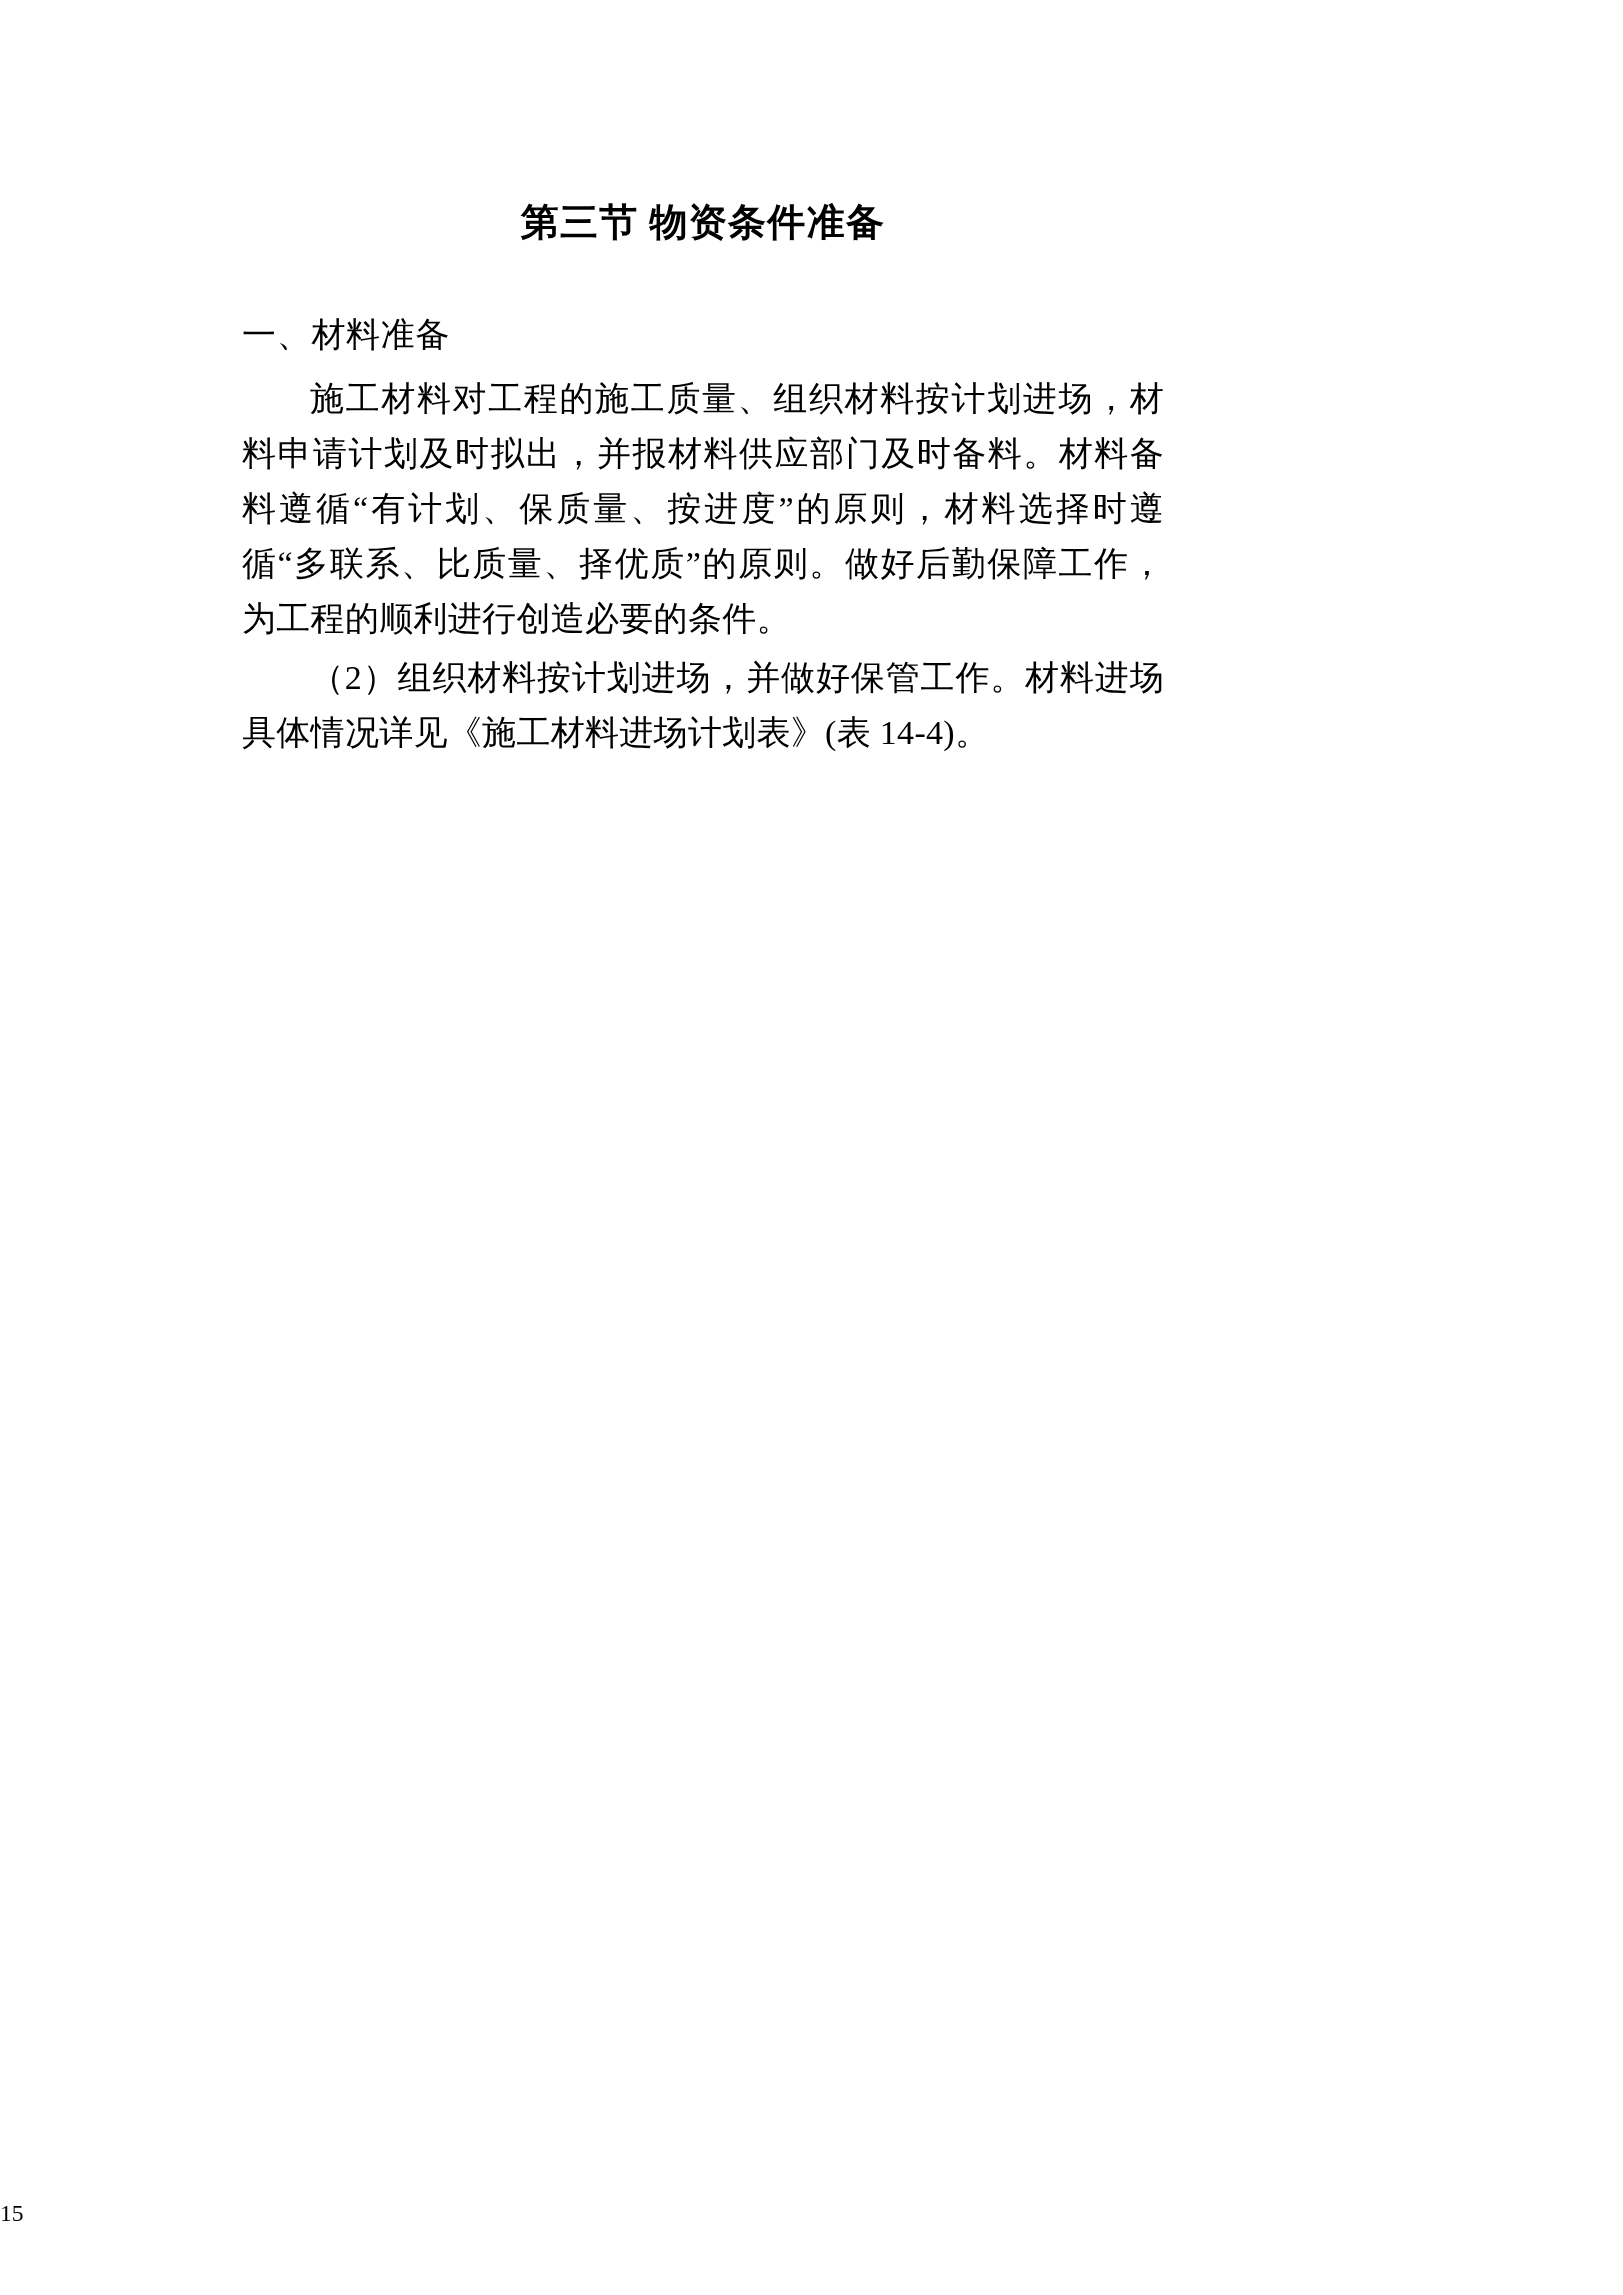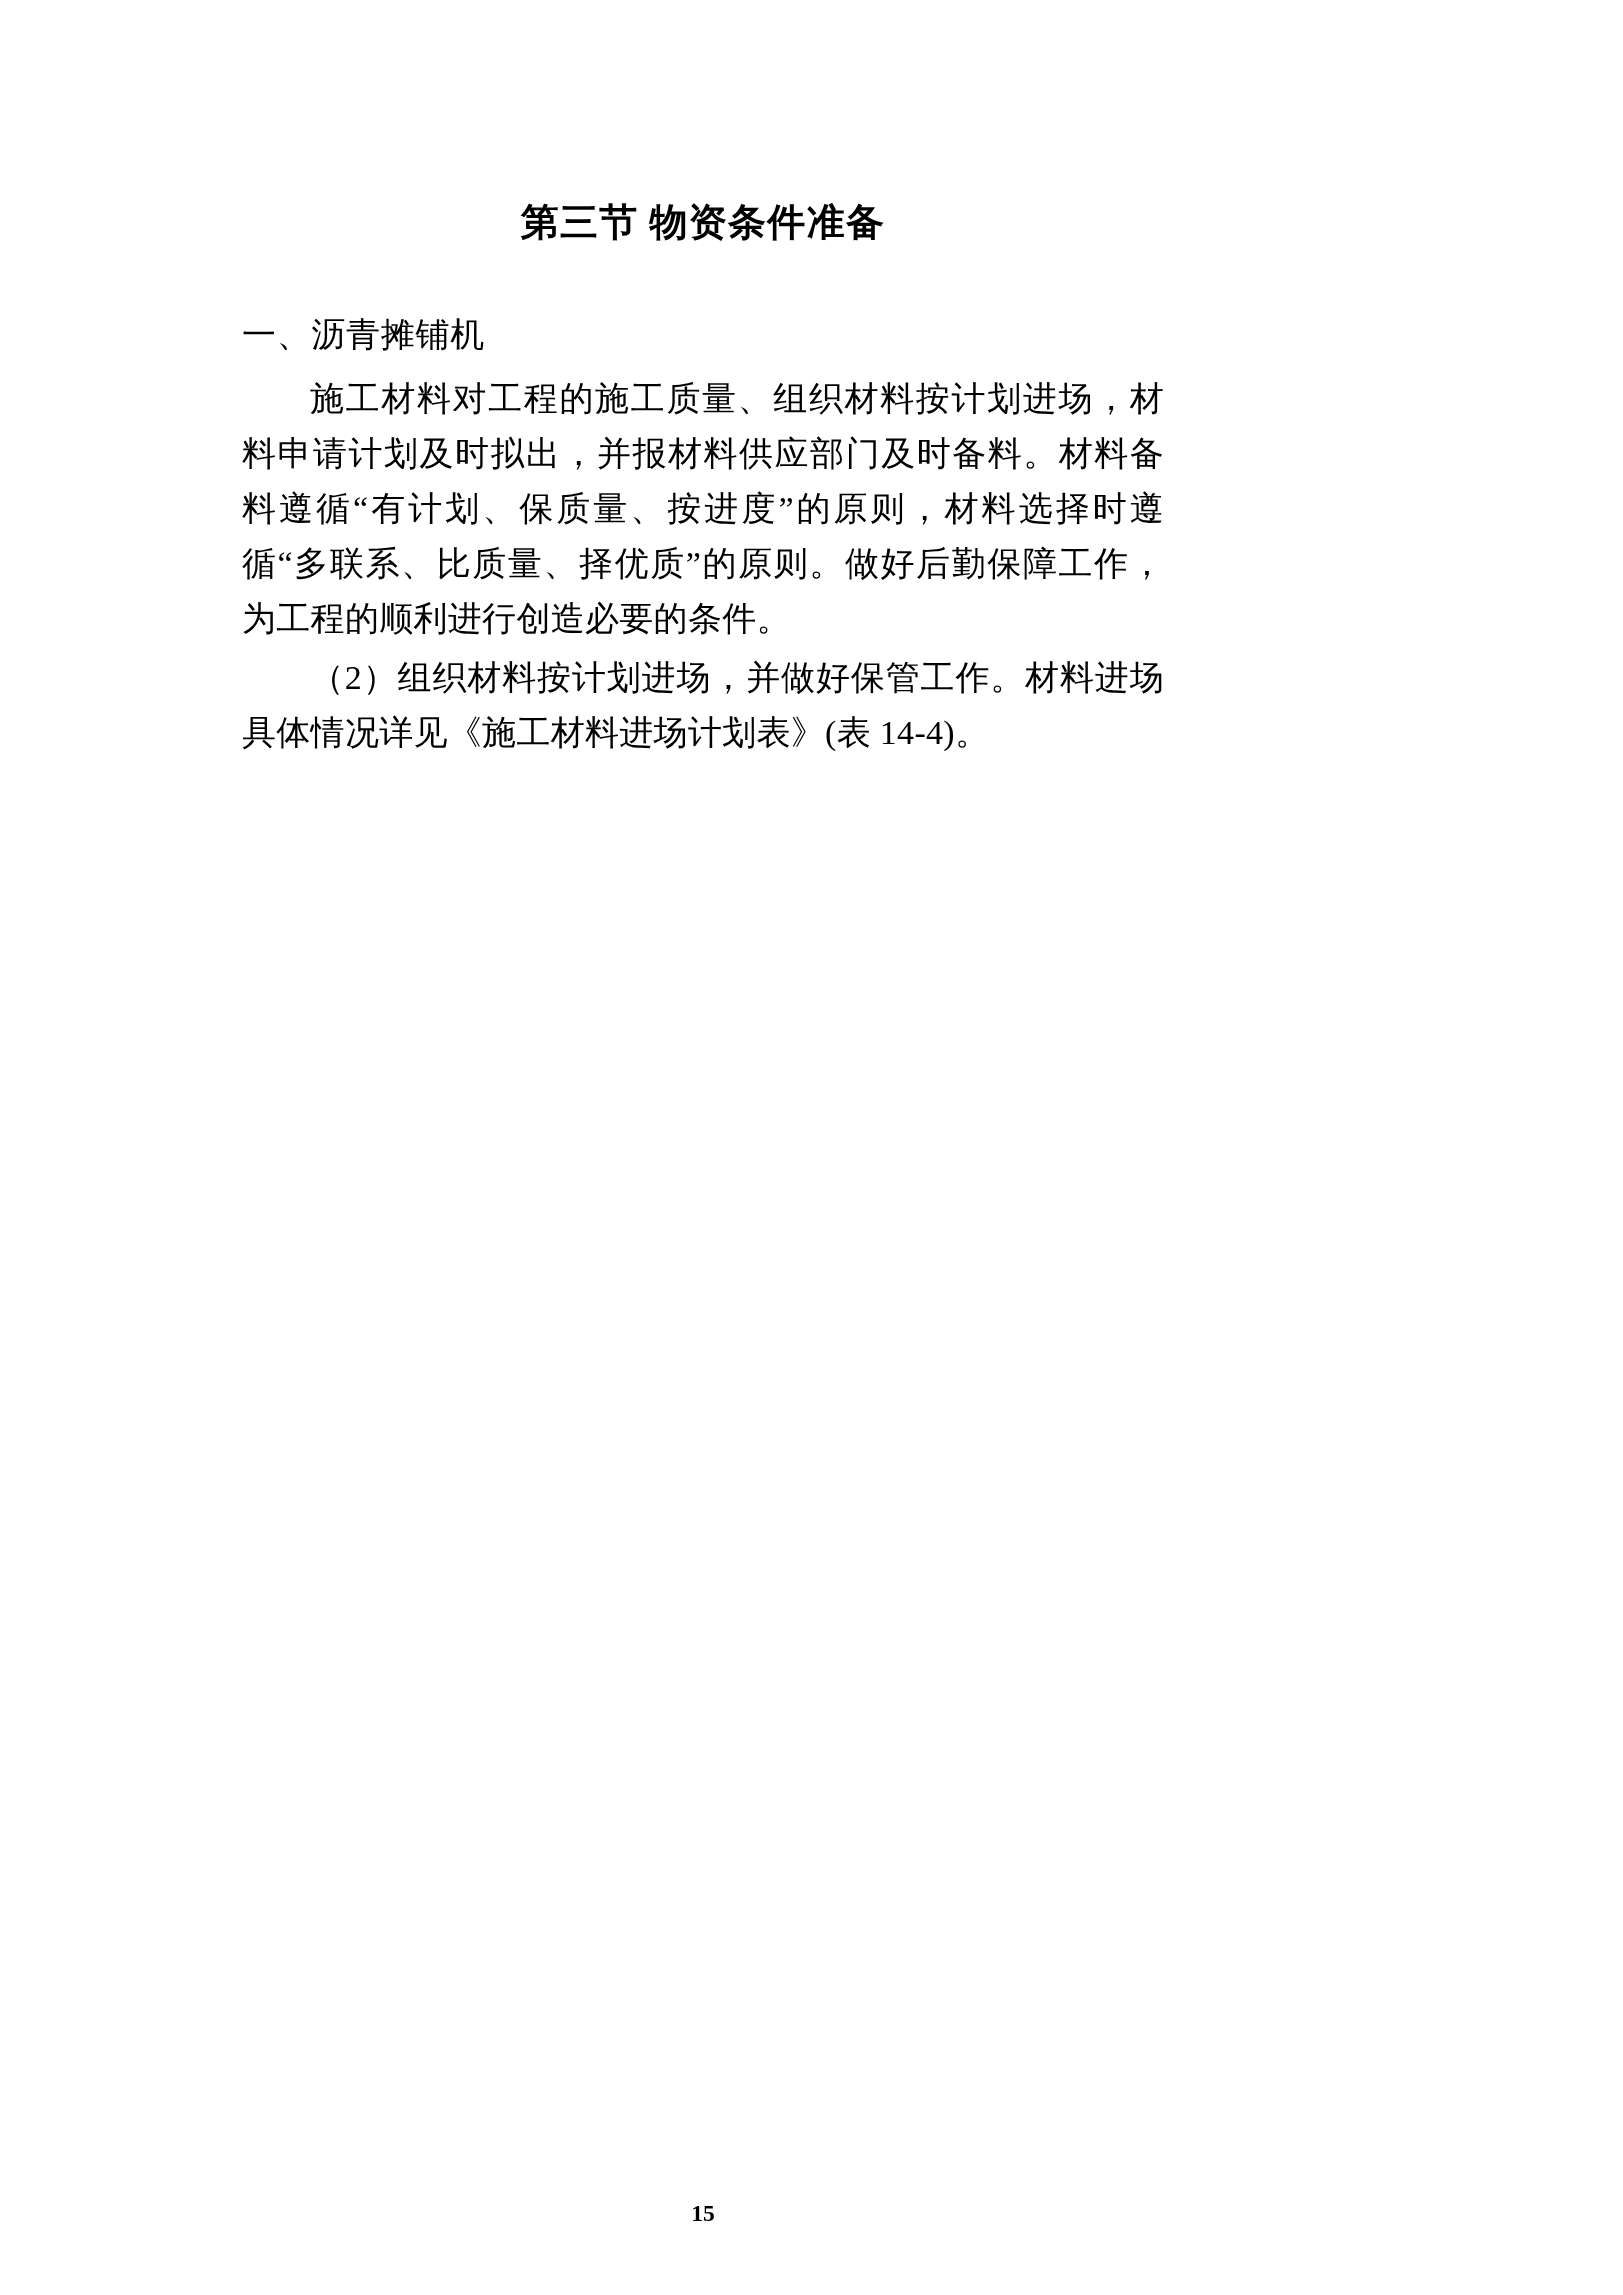--- a/index.html
+++ b/index.html
@@ -44,35 +44,34 @@
     letter-spacing: 0px;
   }
   .gap {
     height: 48px;
   }
   .page-number {
     position: absolute;
     bottom: 68px;
     left: 0;
     width: 100%;
-    text-align: center;
+    text-align: left;
     font-size: 23.6px;
     font-family: "Liberation Serif", serif;
-    font-weight: bold;
   }
 </style>
 </head>
 <body>
 
 <div class="page">
 
   <div class="doc-title">第三节  物资条件准备</div>
 
   <div class="section">
-    <div class="section-heading">一、沥青摊铺机</div>
+    <div class="section-heading">一、材料准备</div>
     <p class="para">施工材料对工程的施工质量、组织材料按计划进场，材料申请计划及时拟出，并报材料供应部门及时备料。材料备料遵循“有计划、保质量、按进度”的原则，材料选择时遵循“多联系、比质量、择优质”的原则。做好后勤保障工作，为工程的顺利进行创造必要的条件。</p>
     <p class="para">（2）组织材料按计划进场，并做好保管工作。材料进场具体情况详见《施工材料进场计划表》(表 14-4)。</p>
   </div>
 
   <div class="gap"></div>
 
 
   <div class="page-number">15</div>
 
 </div>

